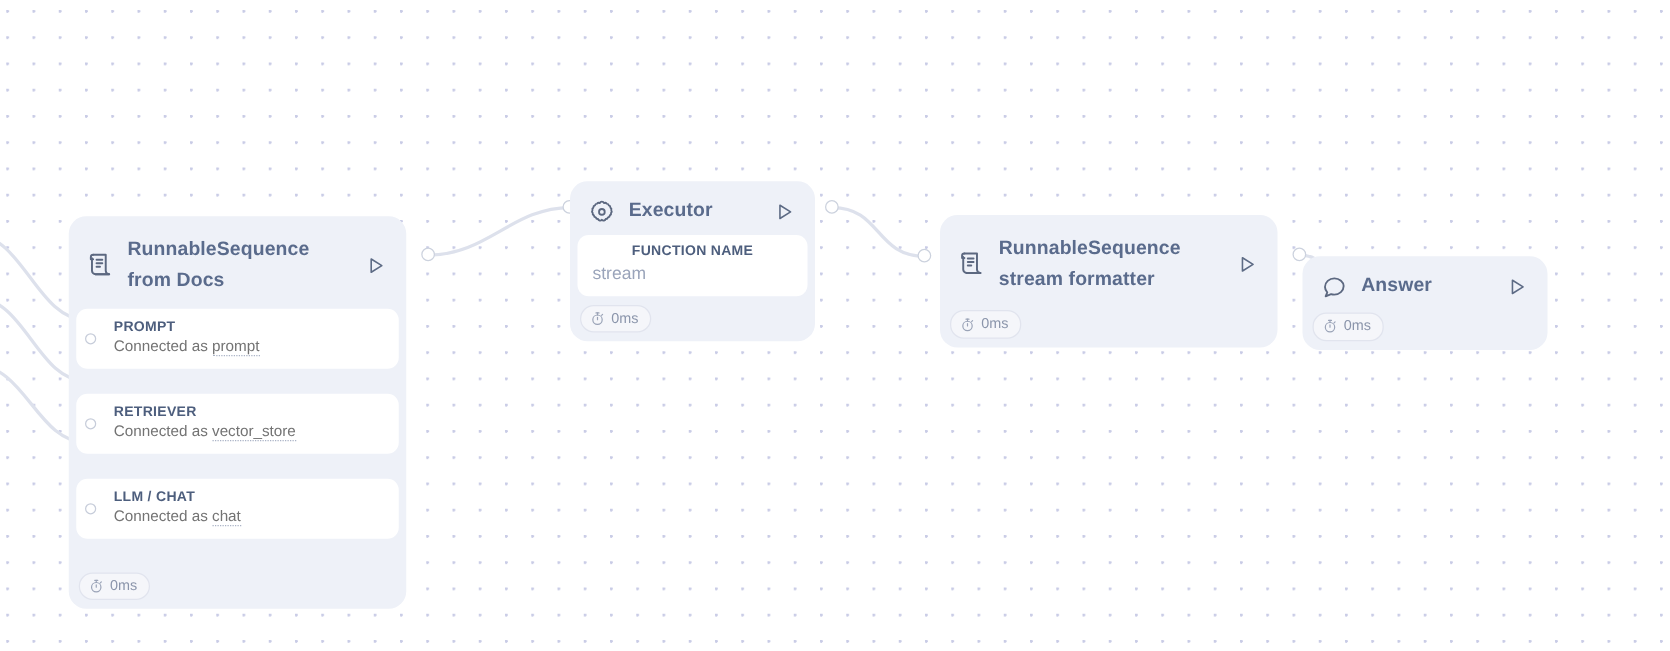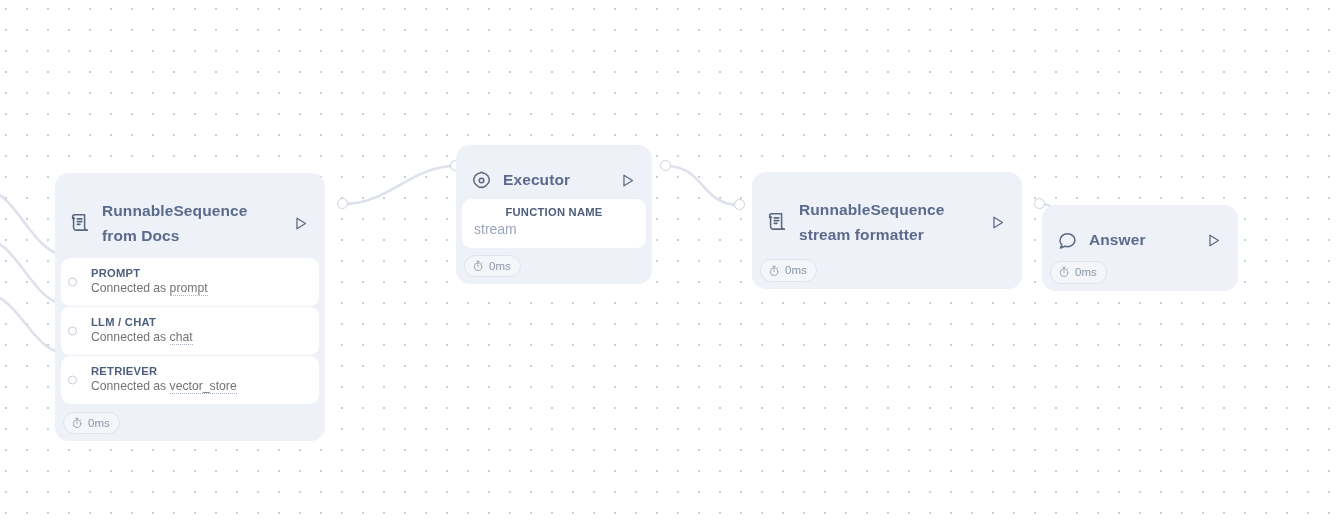--- a/index.html
+++ b/index.html
@@ -36,21 +36,20 @@
     position: absolute;
     background: #eef1f8;
     border-radius: 14px;
     padding: 0;
   }
   .node-head {
     display: flex;
     align-items: center;
     padding: 14px 14px 10px 14px;
     gap: 11px;
-    margin-top: 11px;
   }
   .node-head.compact { padding: 13px 14px 8px 14px; }
   .node-icon {
     flex: 0 0 auto;
     width: 22px; height: 22px;
     color: #5c6880;
     display: flex; align-items: center; justify-content: center;
   }
   .node-icon svg { display: block; }
   .node-title {
@@ -71,21 +70,21 @@
     cursor: pointer;
   }
   .play-btn svg { display: block; }
 
   
   .rows { padding: 0 6px; }
   .row {
     position: relative;
     background: #ffffff;
     border-radius: 9px;
-    margin-bottom: 1px;
+    margin-bottom: 20px;
     padding: 8px 12px 9px 30px;
   }
   .row-title {
     font-size: 11.2px;
     font-weight: bold;
     color: #4d5e7d;
     letter-spacing: .25px;
     line-height: 1.25;
   }
   .row-sub {
@@ -203,27 +202,27 @@
     </div>
 
     <div class="rows">
       <div class="row">
         <span class="row-handle"></span>
         <div class="row-title">PROMPT</div>
         <div class="row-sub"><span>Connected as </span><span class="dotted">prompt</span></div>
       </div>
       <div class="row">
         <span class="row-handle"></span>
-        <div class="row-title">LLM / CHAT</div>
-        <div class="row-sub"><span>Connected as </span><span class="dotted">chat</span></div>
+        <div class="row-title">RETRIEVER</div>
+        <div class="row-sub"><span>Connected as </span><span class="dotted">vector_store</span></div>
       </div>
       <div class="row">
         <span class="row-handle"></span>
-        <div class="row-title">RETRIEVER</div>
-        <div class="row-sub"><span>Connected as </span><span class="dotted">vector_store</span></div>
+        <div class="row-title">LLM / CHAT</div>
+        <div class="row-sub"><span>Connected as </span><span class="dotted">chat</span></div>
       </div>
     </div>
 
     <div class="badge-wrap">
       <span class="badge">
         <svg width="12" height="12" viewBox="0 0 24 24" fill="none" stroke="currentColor" stroke-width="1.9" stroke-linecap="round" stroke-linejoin="round">
           <circle cx="12" cy="13.5" r="7.5"></circle>
             <path d="M12 13.5V9.8"></path>
           <path d="M9.6 2.6h4.8"></path>
             <path d="M12 2.6v3.4"></path>

